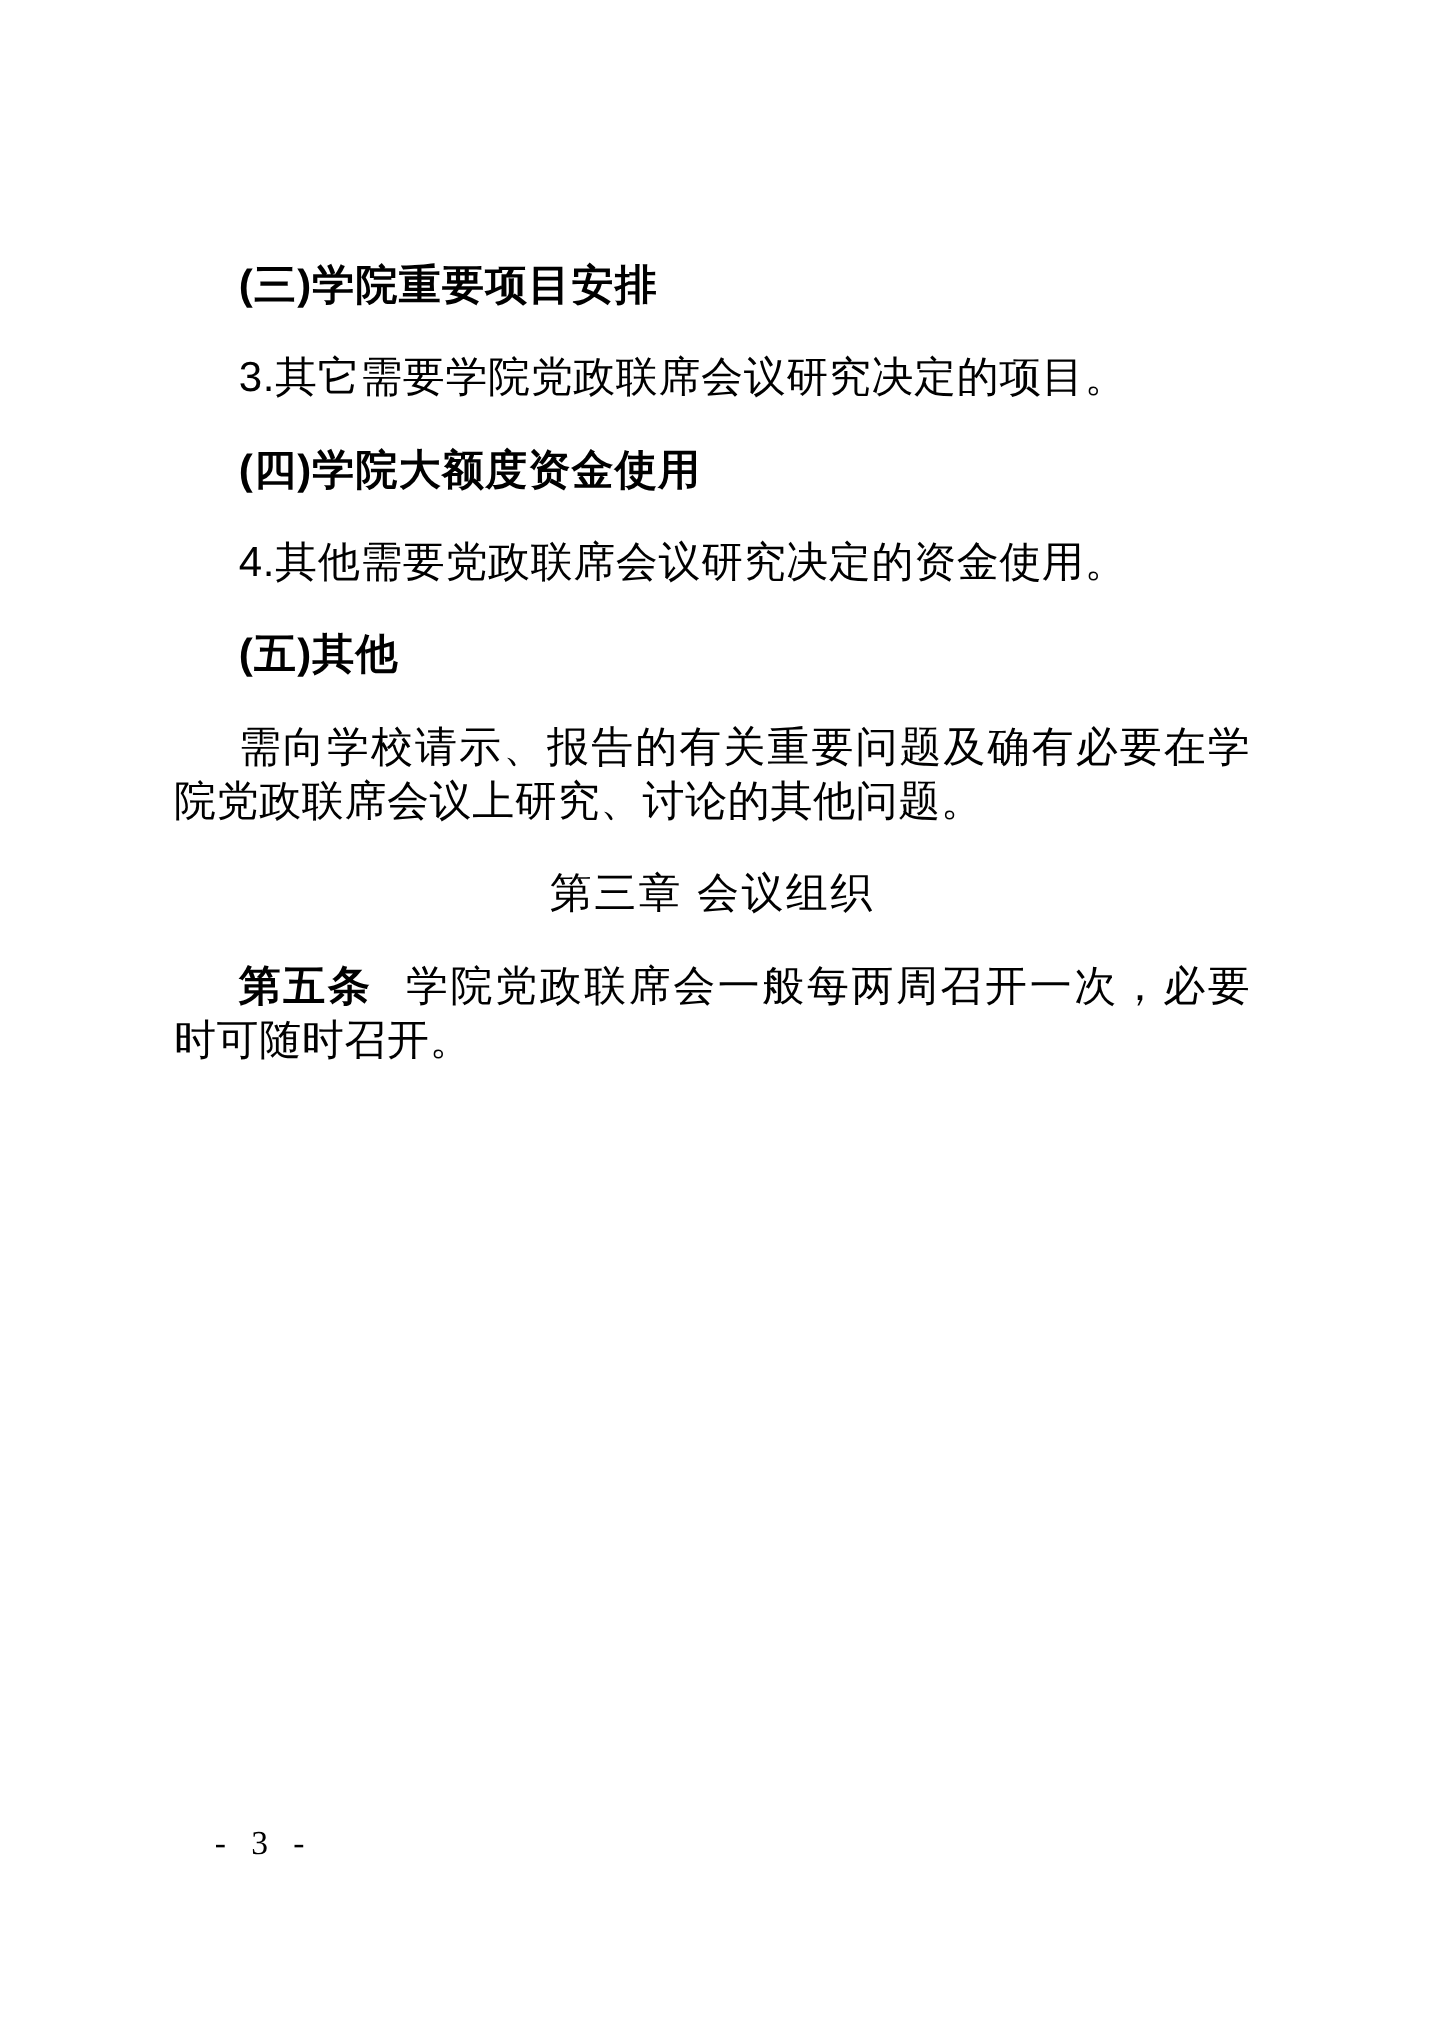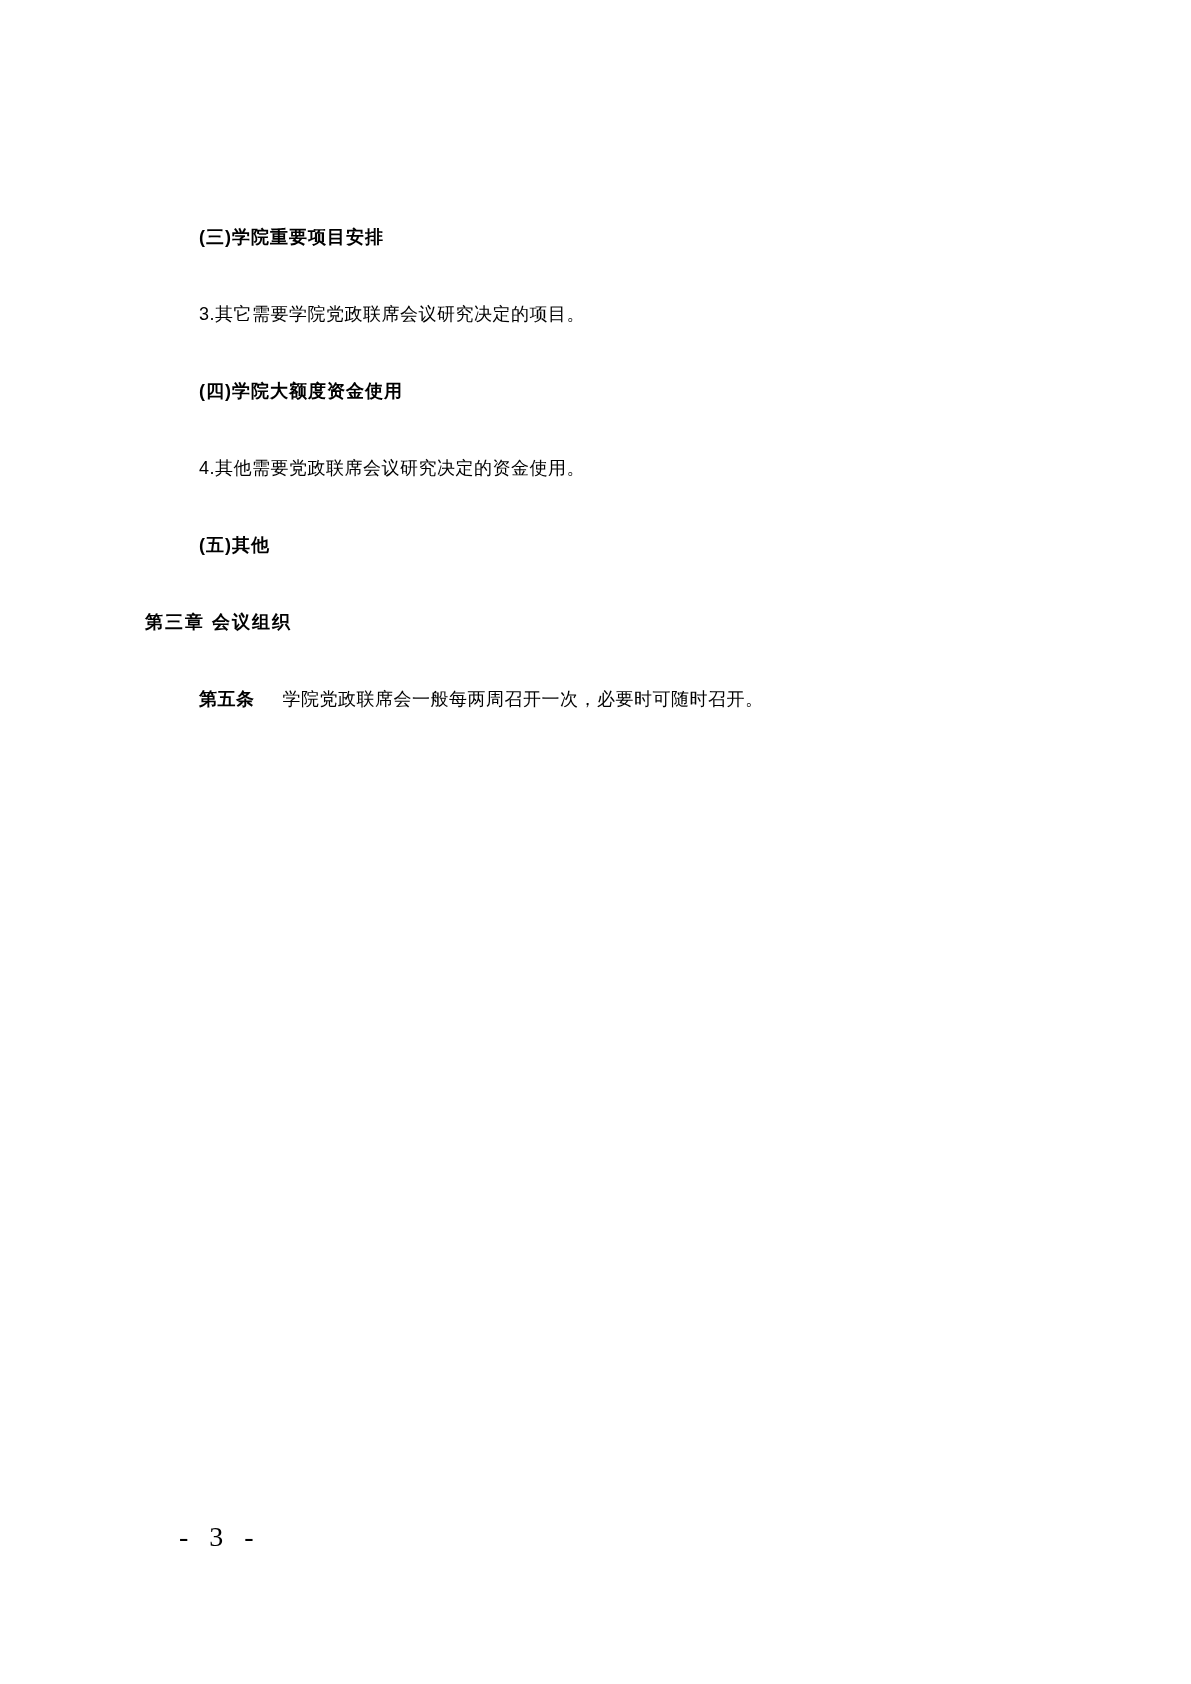--- a/index.html
+++ b/index.html
@@ -17,33 +17,34 @@
     color: #000000;
   }
   .content {
     position: absolute;
     left: 145px;
     top: 215px;
     width: 897px;
   }
   .content p {
     margin: 0 0 32px 0;
-    font-size: 18px;
+    font-size: 35px;
     line-height: 45px;
     letter-spacing: 0.5px;
     text-align: justify;
     text-indent: 54px;
     color: #000000;
   }
   .content p.subheading {
     font-weight: 700;
     letter-spacing: 1px;
   }
   .content p.chapter {
-    font-weight: 700;
+    font-weight: 400;
+    text-align: center;
     text-indent: 0;
     letter-spacing: 2px;
   }
   .content p.article .article-label {
     font-weight: 700;
     margin-right: 28px;
   }
   .content p:last-child {
     margin-bottom: 0;
   }
@@ -71,20 +72,21 @@
 
     <p class="subheading">(四)学院大额度资金使用</p>
 
 
 
 
     <p class="body-para">4.其他需要党政联席会议研究决定的资金使用。</p>
 
     <p class="subheading">(五)其他</p>
 
+    <p class="body-para">需向学校请示、报告的有关重要问题及确有必要在学院党政联席会议上研究、讨论的其他问题。</p>
 
     <p class="chapter">第三章 会议组织</p>
 
     <p class="body-para article">
       <span class="article-label">第五条</span><span>学院党政联席会一般每两周召开一次，必要时可随时召开。</span>
     </p>
 
   </div>
 
   <div class="pagenum">- 3 -</div>

